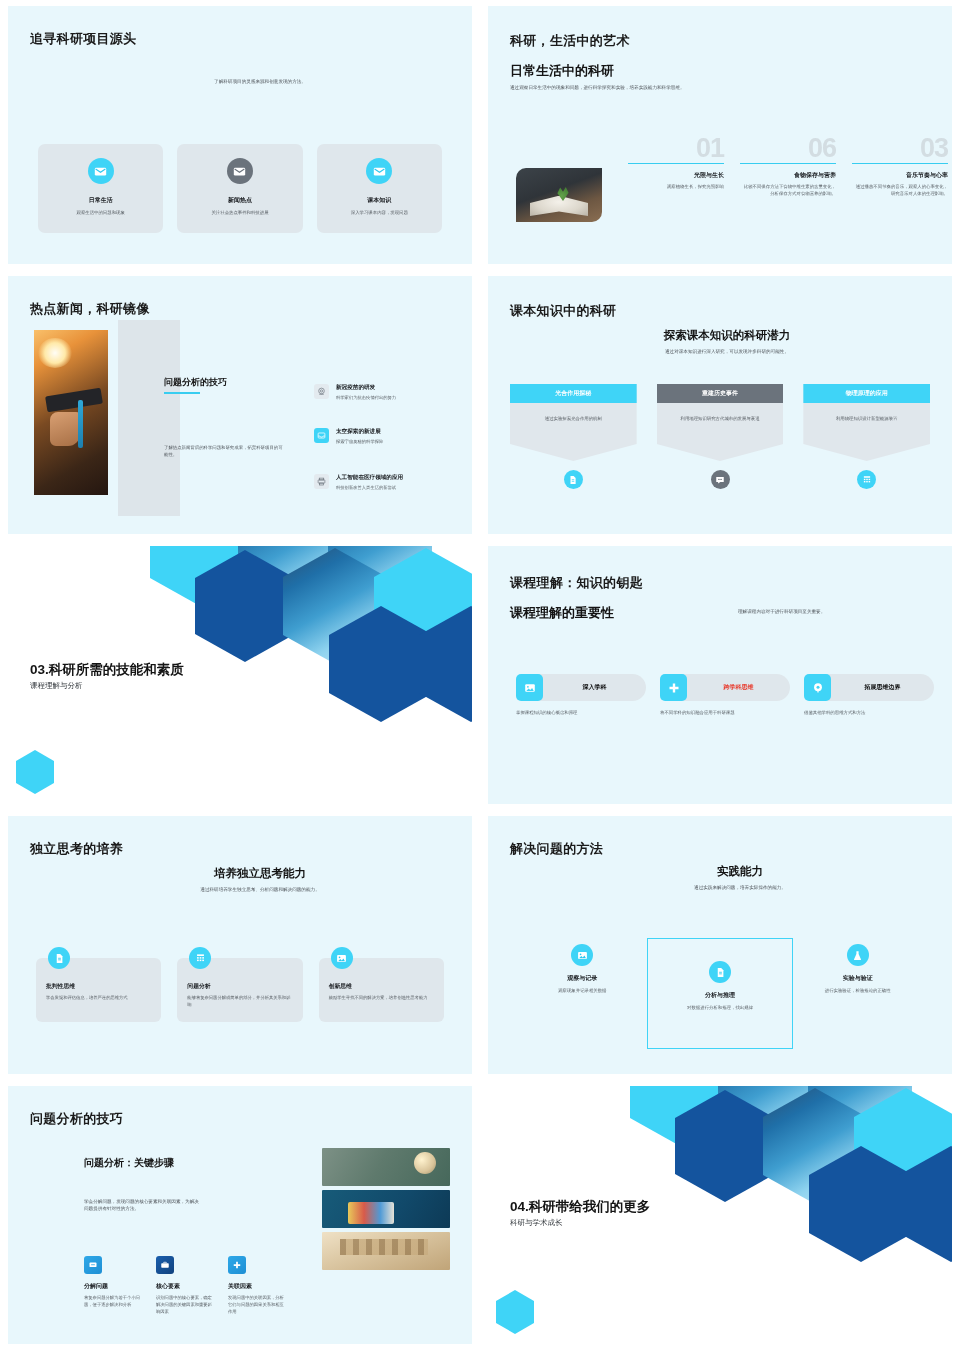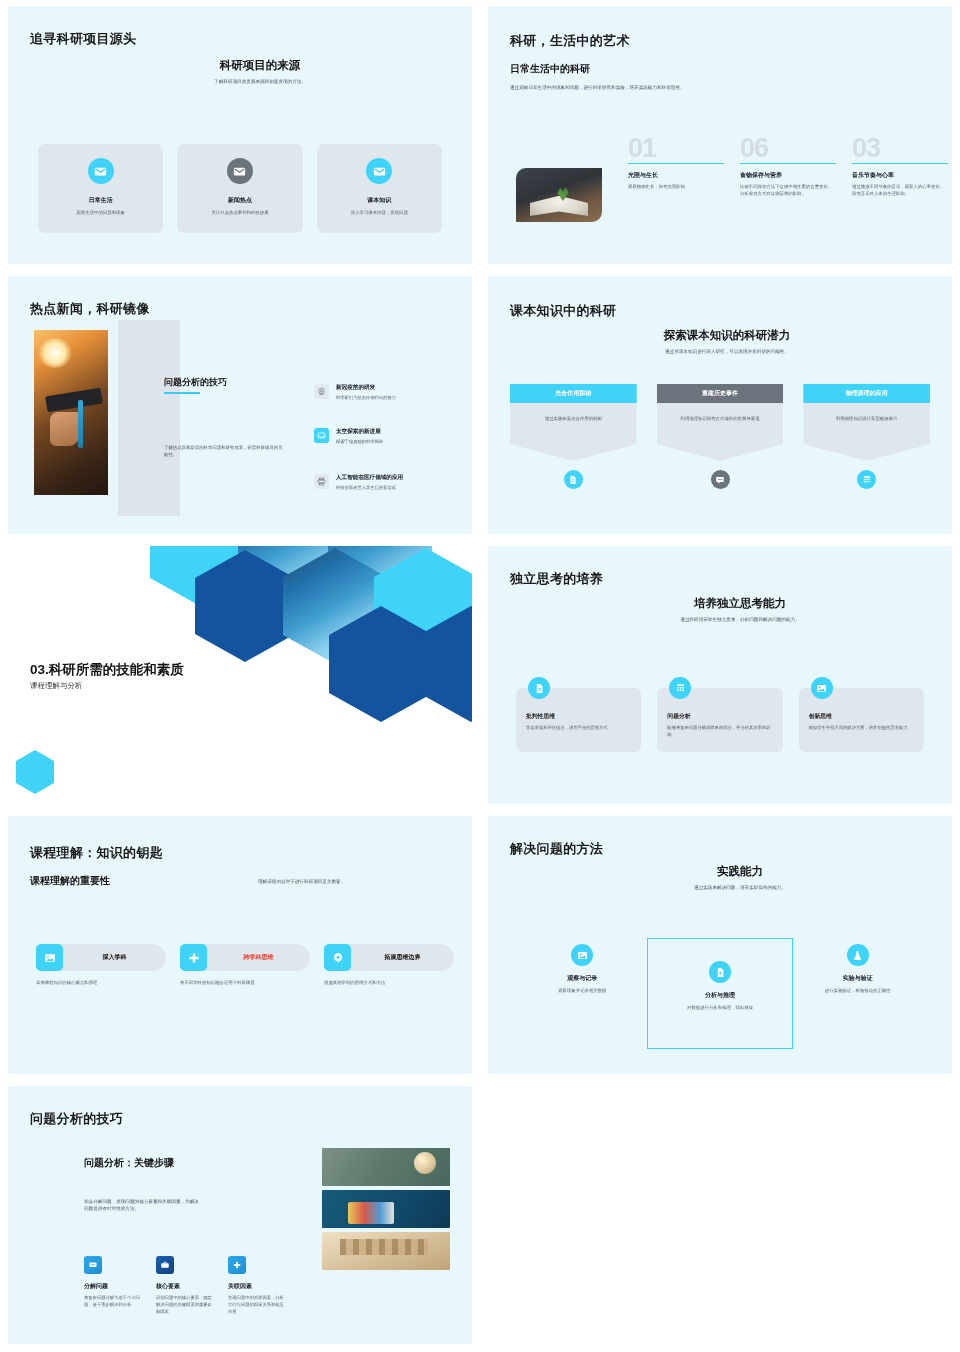--- a/index.html
+++ b/index.html
@@ -10,21 +10,21 @@
     overflow:hidden;
   }
   .deck { display:grid; grid-template-columns:480px 480px; grid-template-rows:repeat(5,270px) 2px; width:960px; }
   .slide { position:relative; width:480px; height:270px; overflow:hidden; background:#fff; }
   .slide-inner { position:absolute; left:8px; top:6px; right:8px; bottom:6px; background:#e8f7fc; overflow:hidden; }
   .slide.plain .slide-inner { background:#fff; }
 
   
   .s-title { position:absolute; font-weight:bold; color:#1b1b1b; letter-spacing:.3px; }
   .t-main { font-size:13px; }
-  .t-sub  { font-size:10px; font-weight:bold; color:#141414; }
+  .t-sub  { font-size:13px; font-weight:bold; color:#141414; }
   .t-ctr  { font-size:11.5px; font-weight:bold; color:#141414; text-align:center; }
   .desc   { font-size:4.6px; color:#4a4f55; line-height:1.55; }
   .desc.ctr { text-align:center; }
 
   
   .cards3 { position:absolute; left:30px; right:30px; display:flex; gap:14px; }
   .card { flex:1; background:#dfe7ec; border-radius:7px; padding:14px 8px 16px; text-align:center; }
   .cicon { width:26px; height:26px; border-radius:50%; margin:0 auto 12px; display:flex; align-items:center; justify-content:center; }
   .cicon svg { width:13px; height:13px; fill:#fff; }
   .ctitle { font-size:6px; font-weight:bold; color:#15181c; margin-bottom:5px; }
@@ -126,21 +126,20 @@
   .bottomstrip { grid-column:1/3; height:2px; background:#fff; }
 </style>
 </head>
 <body>
 
 <div class="deck">
 
   <div class="slide">
     <div class="slide-inner">
       <div class="s-title t-main" style="left:22px;top:24px;">追寻科研项目源头</div>
-      <div class="t-ctr" style="position:absolute;left:60px;right:20px;top:52px;">科研项目的来源</div>
       <div class="desc ctr" style="position:absolute;left:80px;right:40px;top:72px;">了解科研项目的灵感来源和创意发现的方法。</div>
       <div class="cards3" style="top:138px;">
         <div class="card">
           <div class="cicon cyan">
               <svg viewBox="0 0 16 16">
                 <rect x="1" y="3.5" width="14" height="9.5" rx="1.6"></rect>
                 <path d="M2 5l6 4 6-4" stroke="#2ec8ef" stroke-width="1.4" fill="none"></path>
               </svg>
             </div>
           <div class="ctitle">日常生活</div>
@@ -169,21 +168,21 @@
       </div>
     </div>
   </div>
 
   <div class="slide">
     <div class="slide-inner">
       <div class="s-title t-main" style="left:22px;top:26px;">科研，生活中的艺术</div>
       <div class="t-sub" style="position:absolute;left:22px;top:56px;">日常生活中的科研</div>
       <div class="desc" style="position:absolute;left:22px;width:205px;top:78px;">通过观察日常生活中的现象和问题，进行科学探究和实验，培养实践能力和科学思维。</div>
       <div class="bookimg" style="left:28px;top:162px;"></div>
-      <div class="numrow" style="left:140px;top:130px;">
+      <div class="numrow" style="left:140px;top:130px;text-align:right;">
         <div class="numcol">
           <div class="bignum">01</div>
           <div class="numrule"></div>
           <div class="numttl">光照与生长</div>
           <div class="numtxt">观察植物生长，探究光照影响</div>
         </div>
         <div class="numcol">
           <div class="bignum">06</div>
           <div class="numrule"></div>
           <div class="numttl">食物保存与营养</div>
@@ -317,68 +316,20 @@
         <div class="hex lab" style="left:186px;top:-56px;width:104px;height:116px;"></div>
         <div class="hex" style="left:53px;top:4px;width:100px;height:112px;background:#14549e;"></div>
         <div class="hex lab" style="left:141px;top:2px;width:104px;height:116px;"></div>
         <div class="hex" style="left:232px;top:2px;width:104px;height:116px;background:#3fd4f7;"></div>
         <div class="hex" style="left:187px;top:60px;width:104px;height:116px;background:#14549e;"></div>
         <div class="hex" style="left:277px;top:60px;width:104px;height:116px;background:#14549e;"></div>
       </div>
       <div class="hexcorner"></div>
       <div class="sec-title" style="left:22px;top:115px;">03.科研所需的技能和素质</div>
       <div class="sec-sub" style="left:22px;top:135px;">课程理解与分析</div>
-    </div>
-  </div>
-
-  <div class="slide">
-    <div class="slide-inner">
-      <div class="s-title t-main" style="left:22px;top:24px;">独立思考的培养</div>
-      <div class="t-ctr" style="position:absolute;left:60px;right:20px;top:50px;">培养独立思考能力</div>
-      <div class="desc ctr" style="position:absolute;left:60px;right:20px;top:70px;">通过科研培养学生独立思考、分析问题和解决问题的能力。</div>
-
-      <div class="thinkrow" style="top:142px;">
-        <div class="tcard">
-          <div class="tcicon cyan">
-              <svg viewBox="0 0 16 16">
-                <path d="M4 1.5h5l3.2 3.2v9.8H4z"></path>
-                <rect x="6" y="7" width="4" height="1.2" fill="#2ec8ef"></rect>
-                <rect x="6" y="9.4" width="4" height="1.2" fill="#2ec8ef"></rect>
-              </svg>
-            </div>
-          <div class="tctl">批判性思维</div>
-          <div class="tctx">学会质疑和评估信息，培养严谨的思维方式</div>
-        </div>
-        <div class="tcard">
-          <div class="tcicon cyan">
-              <svg viewBox="0 0 16 16">
-                <rect x="3" y="2" width="10" height="2.4"></rect>
-                <rect x="3" y="6" width="2.4" height="2.2"></rect>
-                <rect x="6.8" y="6" width="2.4" height="2.2"></rect>
-                <rect x="10.6" y="6" width="2.4" height="2.2"></rect>
-                <rect x="3" y="9.6" width="2.4" height="2.2"></rect>
-                <rect x="6.8" y="9.6" width="2.4" height="2.2"></rect>
-                <rect x="10.6" y="9.6" width="2.4" height="2.2"></rect>
-              </svg>
-            </div>
-          <div class="tctl">问题分析</div>
-          <div class="tctx">能够将复杂问题分解成简单的部分，并分析其关系和影响</div>
-        </div>
-        <div class="tcard">
-          <div class="tcicon cyan">
-              <svg viewBox="0 0 16 16">
-                <rect x="1.6" y="3" width="12.8" height="10" rx="1.4"></rect>
-                <circle cx="5.2" cy="6.4" r="1.2" fill="#2ec8ef"></circle>
-                <path d="M3 12l3.2-3.4 2.2 2.2 2.4-2.8L13 12z" fill="#2ec8ef"></path>
-              </svg>
-            </div>
-          <div class="tctl">创新思维</div>
-          <div class="tctx">鼓励学生寻找不同的解决方案，培养创造性思考能力</div>
-        </div>
-      </div>
     </div>
   </div>
 
   <div class="slide">
     <div class="slide-inner">
       <div class="s-title t-main" style="left:22px;top:28px;">课程理解：知识的钥匙</div>
       <div class="t-sub" style="position:absolute;left:22px;top:58px;">课程理解的重要性</div>
       <div class="desc" style="position:absolute;left:250px;width:190px;top:62px;">理解课程内容对于进行科研项目至关重要。</div>
 
       <div style="position:absolute;left:28px;top:128px;display:flex;gap:14px;">
@@ -418,20 +369,68 @@
             <div style="flex:1;text-align:center;font-size:6px;font-weight:bold;">拓展思维边界</div>
           </div>
           <div style="font-size:4.4px;color:#555b61;margin-top:9px;line-height:1.5;">借鉴其他学科的思维方式和方法</div>
         </div>
       </div>
     </div>
   </div>
 
   <div class="slide">
     <div class="slide-inner">
+      <div class="s-title t-main" style="left:22px;top:24px;">独立思考的培养</div>
+      <div class="t-ctr" style="position:absolute;left:60px;right:20px;top:50px;">培养独立思考能力</div>
+      <div class="desc ctr" style="position:absolute;left:60px;right:20px;top:70px;">通过科研培养学生独立思考、分析问题和解决问题的能力。</div>
+
+      <div class="thinkrow" style="top:142px;">
+        <div class="tcard">
+          <div class="tcicon cyan">
+              <svg viewBox="0 0 16 16">
+                <path d="M4 1.5h5l3.2 3.2v9.8H4z"></path>
+                <rect x="6" y="7" width="4" height="1.2" fill="#2ec8ef"></rect>
+                <rect x="6" y="9.4" width="4" height="1.2" fill="#2ec8ef"></rect>
+              </svg>
+            </div>
+          <div class="tctl">批判性思维</div>
+          <div class="tctx">学会质疑和评估信息，培养严谨的思维方式</div>
+        </div>
+        <div class="tcard">
+          <div class="tcicon cyan">
+              <svg viewBox="0 0 16 16">
+                <rect x="3" y="2" width="10" height="2.4"></rect>
+                <rect x="3" y="6" width="2.4" height="2.2"></rect>
+                <rect x="6.8" y="6" width="2.4" height="2.2"></rect>
+                <rect x="10.6" y="6" width="2.4" height="2.2"></rect>
+                <rect x="3" y="9.6" width="2.4" height="2.2"></rect>
+                <rect x="6.8" y="9.6" width="2.4" height="2.2"></rect>
+                <rect x="10.6" y="9.6" width="2.4" height="2.2"></rect>
+              </svg>
+            </div>
+          <div class="tctl">问题分析</div>
+          <div class="tctx">能够将复杂问题分解成简单的部分，并分析其关系和影响</div>
+        </div>
+        <div class="tcard">
+          <div class="tcicon cyan">
+              <svg viewBox="0 0 16 16">
+                <rect x="1.6" y="3" width="12.8" height="10" rx="1.4"></rect>
+                <circle cx="5.2" cy="6.4" r="1.2" fill="#2ec8ef"></circle>
+                <path d="M3 12l3.2-3.4 2.2 2.2 2.4-2.8L13 12z" fill="#2ec8ef"></path>
+              </svg>
+            </div>
+          <div class="tctl">创新思维</div>
+          <div class="tctx">鼓励学生寻找不同的解决方案，培养创造性思考能力</div>
+        </div>
+      </div>
+    </div>
+  </div>
+
+  <div class="slide">
+    <div class="slide-inner">
       <div class="s-title t-main" style="left:22px;top:24px;">解决问题的方法</div>
       <div class="t-ctr" style="position:absolute;left:60px;right:20px;top:48px;">实践能力</div>
       <div class="desc ctr" style="position:absolute;left:60px;right:20px;top:68px;">通过实践来解决问题，培养实际操作的能力。</div>
 
       <div class="steps" style="top:128px;">
         <div class="step">
           <div class="stepicon cyan">
               <svg viewBox="0 0 16 16">
                 <rect x="1.6" y="3" width="12.8" height="10" rx="1.4"></rect>
                 <circle cx="5.2" cy="6.4" r="1.2" fill="#2ec8ef"></circle>
@@ -504,15 +503,32 @@
                 <path d="M6.6 2.8h2.8v3.8h3.8v2.8H9.4v3.8H6.6V9.4H2.8V6.6h3.8z"></path>
               </svg>
             </div>
           <div class="patl">关联因素</div>
           <div class="patx">发现问题中的关联因素，分析它们与问题的因果关系和相互作用</div>
         </div>
       </div>
     </div>
   </div>
 
+  <div class="slide plain">
+    <div class="slide-inner">
+      <div class="hexwrap">
+        <div class="hex" style="left:8px;top:-52px;width:100px;height:112px;background:#3fd4f7;"></div>
+        <div class="hex lab" style="left:96px;top:-56px;width:104px;height:116px;"></div>
+        <div class="hex lab" style="left:186px;top:-56px;width:104px;height:116px;"></div>
+        <div class="hex" style="left:53px;top:4px;width:100px;height:112px;background:#14549e;"></div>
+        <div class="hex lab" style="left:141px;top:2px;width:104px;height:116px;"></div>
+        <div class="hex" style="left:232px;top:2px;width:104px;height:116px;background:#3fd4f7;"></div>
+        <div class="hex" style="left:187px;top:60px;width:104px;height:116px;background:#14549e;"></div>
+        <div class="hex" style="left:277px;top:60px;width:104px;height:116px;background:#14549e;"></div>
+      </div>
+      <div class="hexcorner"></div>
+      <div class="sec-title" style="left:22px;top:112px;">04.科研带给我们的更多</div>
+      <div class="sec-sub" style="left:22px;top:132px;">科研与学术成长</div>
+    </div>
+  </div>
 
   <div class="bottomstrip"></div>
 </div>
 
 </body></html>

